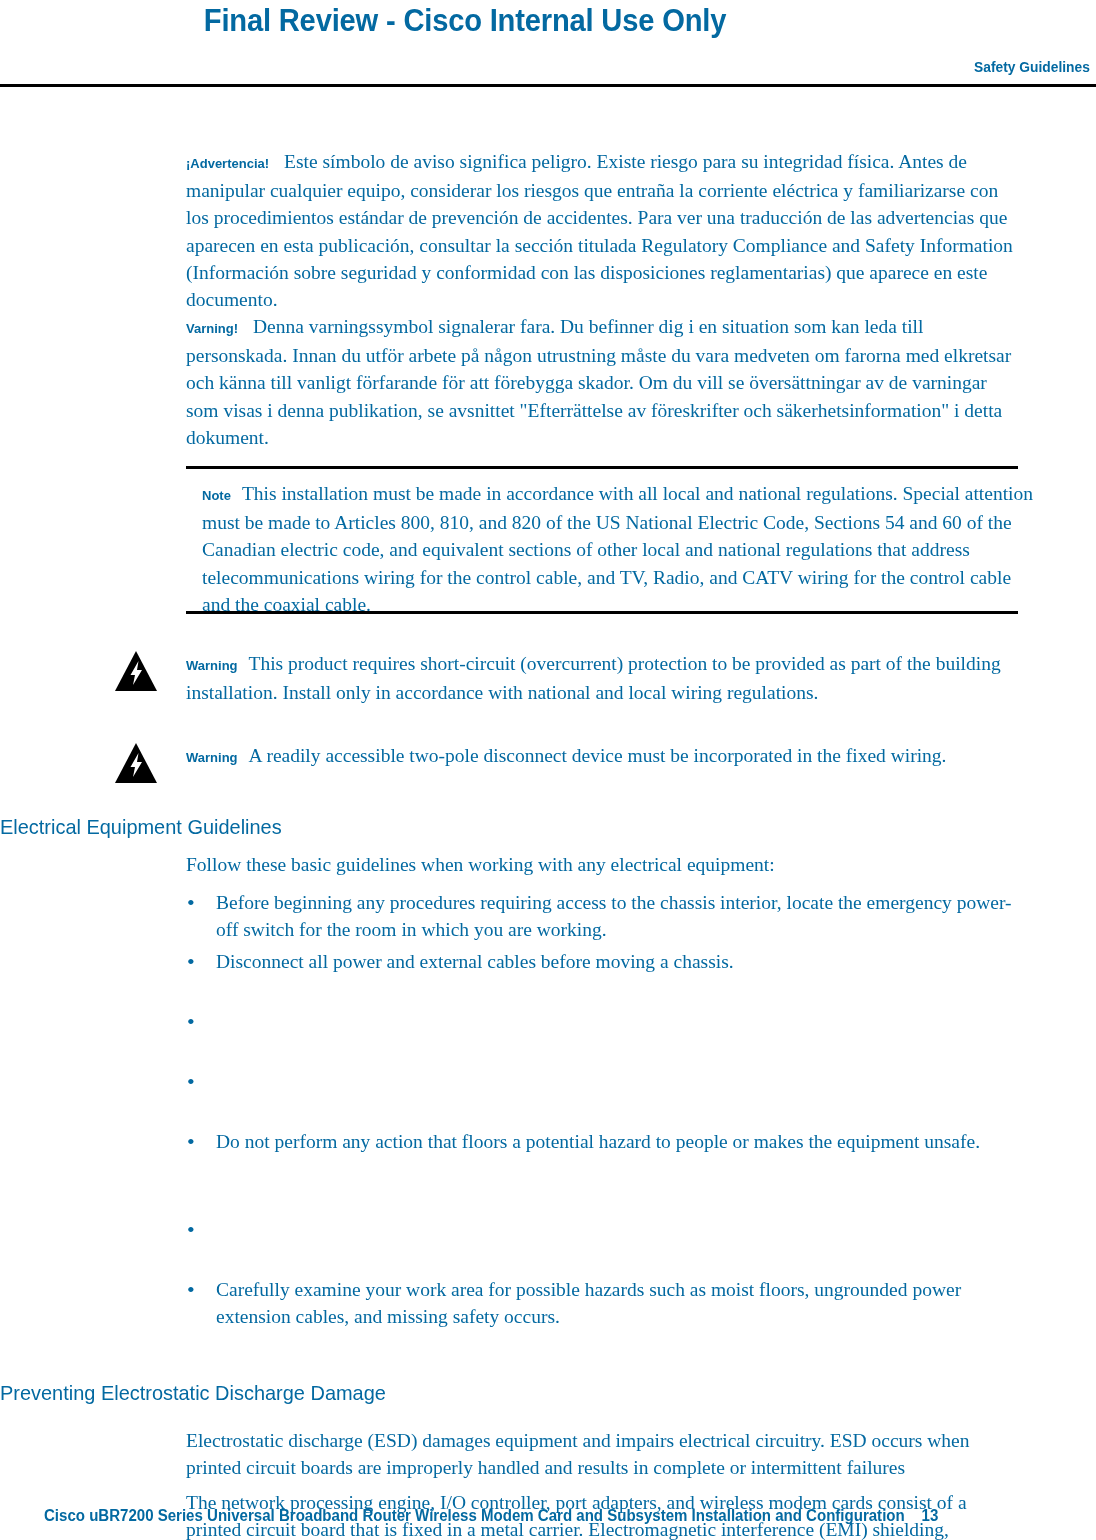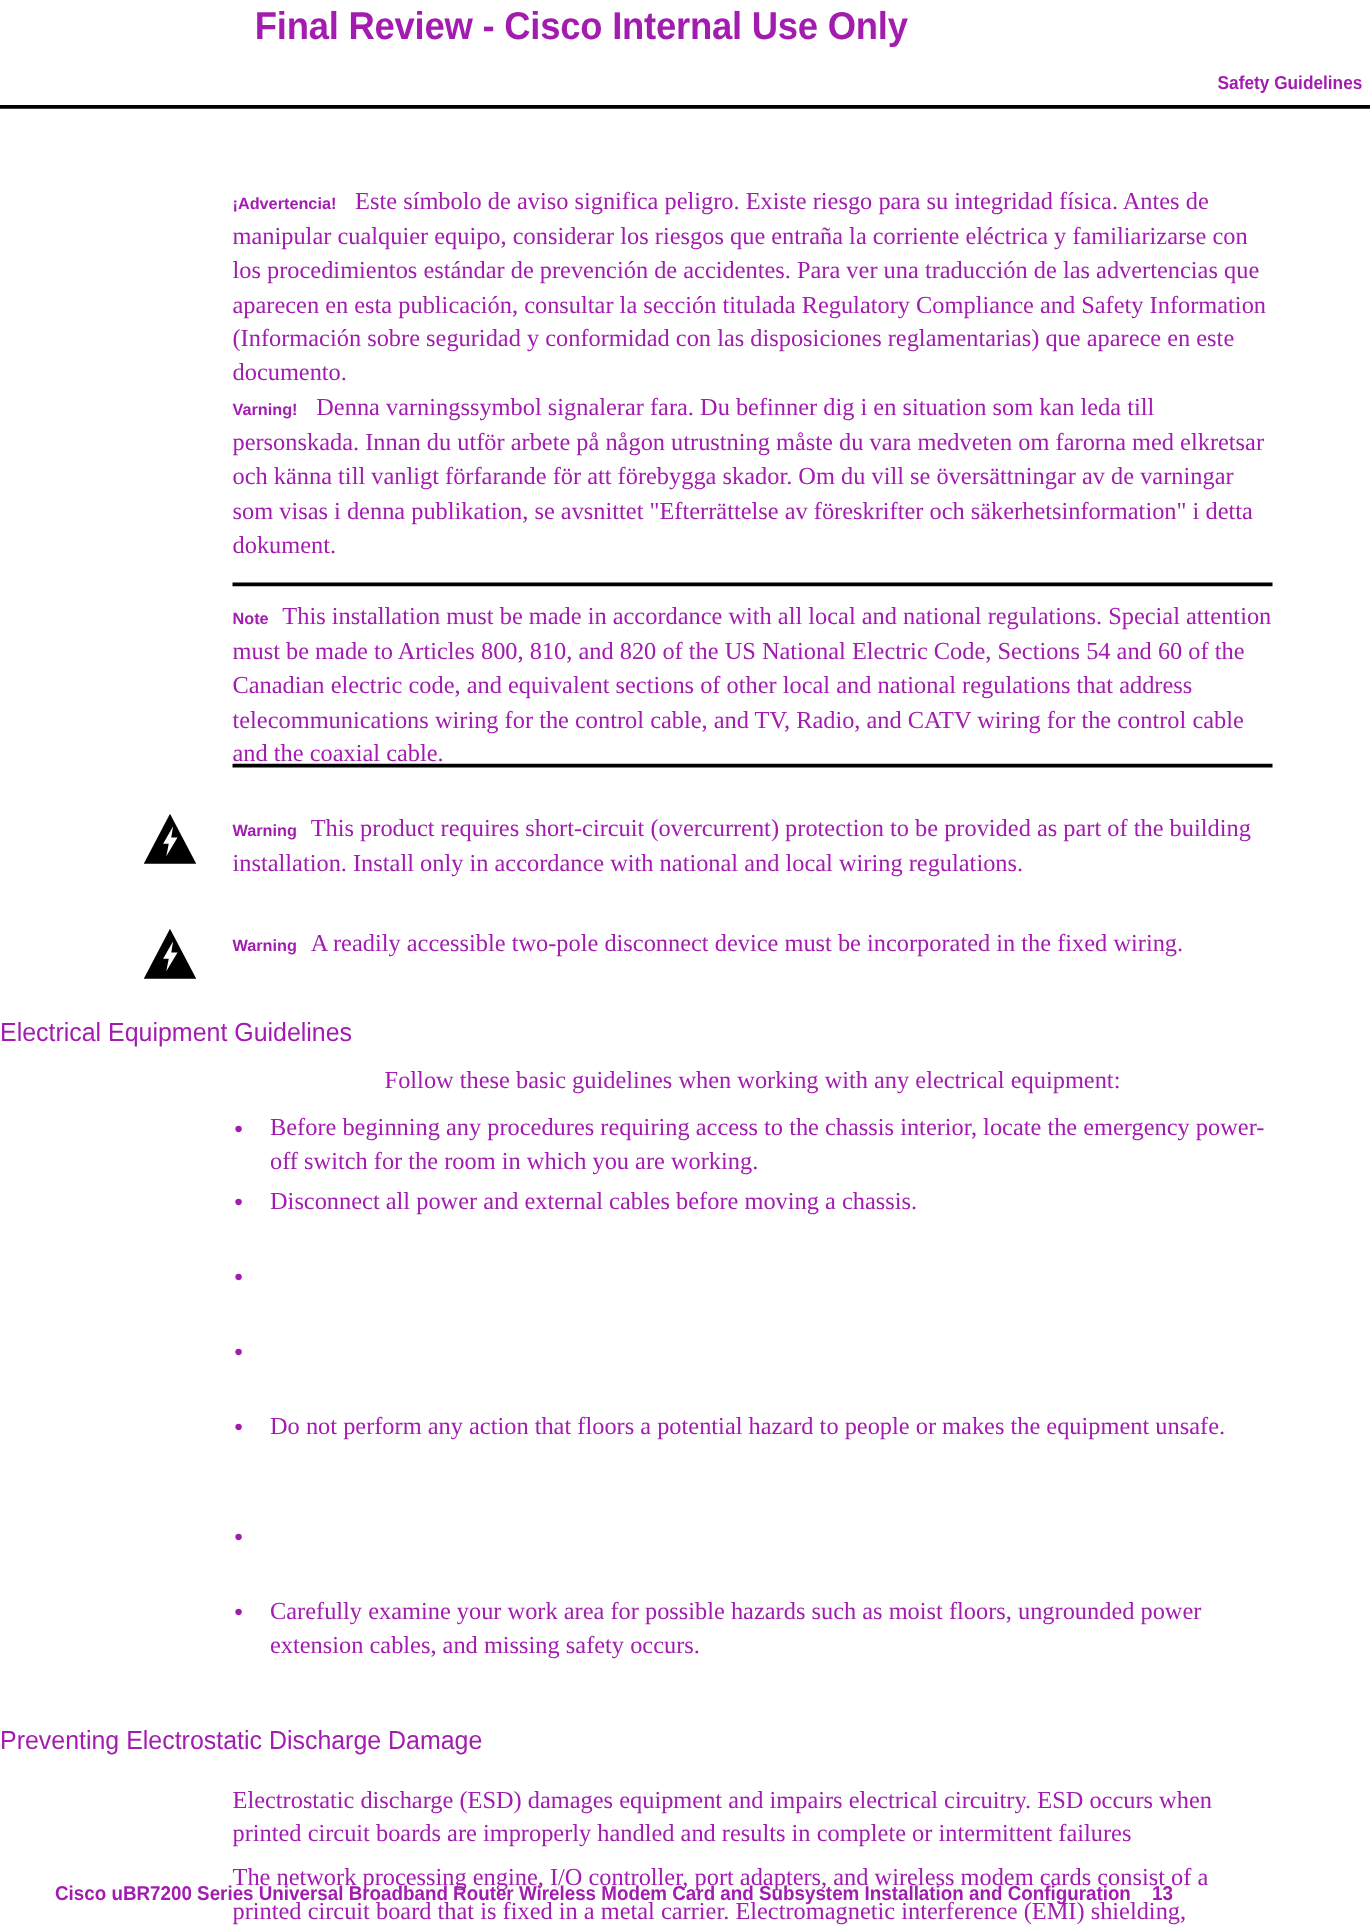--- a/index.html
+++ b/index.html
@@ -7,21 +7,21 @@
     padding: 0;
     background: #ffffff;
   }
   .page {
     position: relative;
     width: 1096px;
     height: 1540px;
     background: #ffffff;
     overflow: hidden;
     font-family: "Liberation Serif", "DejaVu Serif", serif;
-    color: #a21caf;
+    color: #0369a1;
   }
 
   
   .stamp {
     position: absolute;
     left: 0;
     top: 2px;
     width: 930px;
     text-align: center;
     font-family: "Liberation Sans", "DejaVu Sans", sans-serif;
@@ -152,21 +152,21 @@
 
   <div class="body-col" style="top:148px;">
     <span class="lbl-bold">¡Advertencia!</span><span class="gap-md"></span><span>Este símbolo de aviso significa peligro.  Existe riesgo para su integridad física. Antes de manipular cualquier equipo, considerar los riesgos que entraña la corriente eléctrica y familiarizarse con los procedimientos estándar de prevención de accidentes. Para ver una traducción de las advertencias que aparecen en esta publicación, consultar la sección titulada Regulatory Compliance and Safety Information (Información sobre seguridad y conformidad con las disposiciones reglamentarias) que aparece en este documento.</span>
   </div>
 
   <div class="body-col" style="top:313px;">
     <span class="lbl-bold">Varning!</span><span class="gap-md"></span><span>Denna varningssymbol signalerar fara. Du befinner dig i en situation som kan leda till personskada. Innan du utför arbete på någon utrustning måste du vara medveten om farorna med elkretsar och känna till vanligt förfarande för att förebygga skador. Om du vill se översättningar av de varningar som visas i denna publikation, se avsnittet "Efterrättelse av föreskrifter och säkerhetsinformation" i detta dokument.</span>
   </div>
 
   <div class="note-rule" style="top:466px;"></div>
-  <div class="body-col" style="top:480px;">
+  <div class="body-col" style="top:480px;margin-left:16px;">
     <span class="lbl-bold">Note</span><span class="gap-sm"></span><span>This installation must be made in accordance with all local and national regulations. Special attention must be made to Articles 800, 810, and 820 of the US National Electric Code, Sections 54 and 60 of the Canadian electric code, and equivalent sections of other local and national regulations that address telecommunications wiring for the control cable, and TV, Radio, and CATV wiring for the control cable and the coaxial cable.</span>
   </div>
   <div class="note-rule" style="top:611px;"></div>
 
   <div class="warn-row" style="top:650px;">
     <div class="warn-icon">
       <svg viewBox="0 0 44 42" width="44" height="42" aria-hidden="true">
         <polygon points="22,1 43,41 1,41" fill="#000000"></polygon>
         <polygon points="24.5,11 16.5,25 21,25 19,35 28,20 23,20" fill="#ffffff"></polygon>
       </svg>
@@ -183,21 +183,21 @@
         <polygon points="24.5,11 16.5,25 21,25 19,35 28,20 23,20" fill="#ffffff"></polygon>
       </svg>
     </div>
     <div class="warn-text">
       <span class="lbl-bold">Warning</span><span class="gap-sm"></span><span>A readily accessible two-pole disconnect device must be incorporated in the fixed wiring.</span>
     </div>
   </div>
 
   <div class="section-head" style="top:814px;">Electrical Equipment Guidelines</div>
 
-  <div class="body-col" style="top:851px;text-align:center;">Follow these basic guidelines when working with any electrical equipment:</div>
+  <div class="body-col" style="top:851px;">Follow these basic guidelines when working with any electrical equipment:</div>
 
   <div class="bullet-item" style="top:889px;">
     <span class="bullet-dot">•</span>
     <span>Before beginning any procedures requiring access to the chassis interior, locate the emergency power-off switch for the room in which you are working.</span>
   </div>
 
   <div class="bullet-item" style="top:948px;">
     <span class="bullet-dot">•</span>
     <span>Disconnect all power and external cables before moving a chassis.</span>
   </div>

